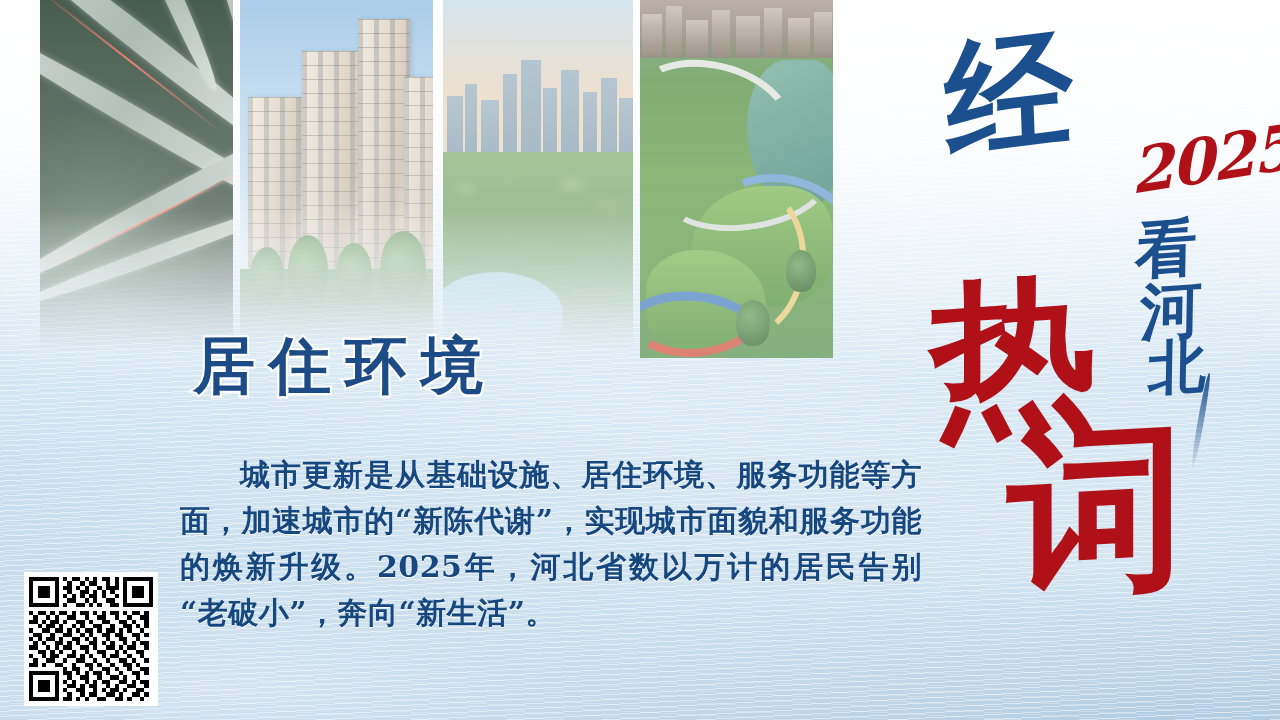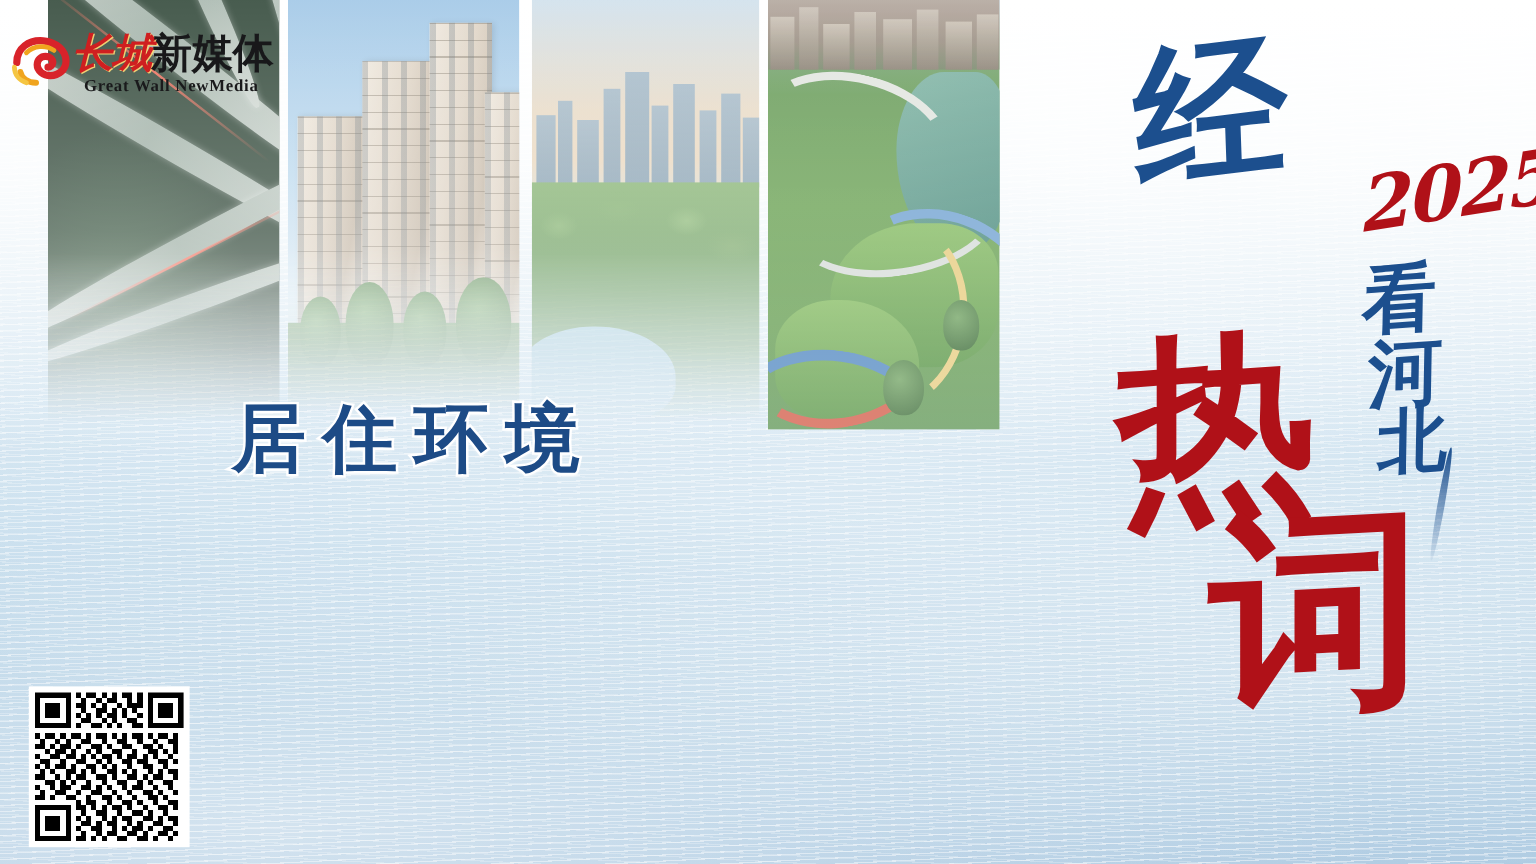--- a/index.html
+++ b/index.html
@@ -250,35 +250,24 @@
       <div class="pk-trail" style="left:60px;top:176px;width:150px;height:120px;border:8px solid #7aa8d4;border-color:#7aa8d4 transparent transparent transparent;transform:rotate(20deg);"></div>
       <div class="pk-trail" style="left:-24px;top:230px;width:150px;height:110px;border:8px solid #d4604d;border-color:transparent transparent #d4604d transparent;transform:rotate(-12deg);"></div>
       <div class="pk-trail" style="left:34px;top:180px;width:120px;height:150px;border:6px solid #e8cf86;border-color:transparent #e8cf86 transparent transparent;transform:rotate(6deg);"></div>
       <div class="pk-trail" style="left:-30px;top:292px;width:150px;height:100px;border:9px solid #5a8ec4;border-color:#5a8ec4 transparent transparent transparent;transform:rotate(8deg);"></div>
       <div class="res-tree" style="position:absolute;left:96px;top:300px;width:34px;height:46px;"></div>
       <div class="res-tree" style="position:absolute;left:146px;top:250px;width:30px;height:42px;"></div>
       <div class="veil" style="background:linear-gradient(180deg,rgba(255,255,255,.10),rgba(255,255,255,.22));"></div>
     </div>
   </div>
 
-  <div class="logo">
-    <svg class="logo-mark" viewBox="0 0 52 44">
-      <path d="M6 22C6 10 16 3 28 4c11 1 19 8 19 17 0 7-6 12-13 12-6 0-11-4-11-9 0-4 3-7 7-7 3 0 6 2 6 5 0 2-2 4-4 4" fill="none" stroke="#d8232a" stroke-width="6" stroke-linecap="round"></path>
-      <path d="M9 30c1 5 6 9 13 9" fill="none" stroke="#f0a41e" stroke-width="5" stroke-linecap="round"></path>
-      <path d="M4 26c0 6 4 11 10 13" fill="none" stroke="#f5c542" stroke-width="4" stroke-linecap="round"></path>
-      <path d="M14 14c6-6 16-7 23-2" fill="none" stroke="#f0a41e" stroke-width="4" stroke-linecap="round"></path>
-    </svg>
-    <div class="logo-cn">
-      <span class="red">长城</span><span class="blk">新媒体</span>
-    </div>
-    <div class="logo-en">Great Wall NewMedia</div>
-  </div>
 
   <div class="headline">居住环境</div>
 
+  <div class="body-copy">城市更新是从基础设施、居住环境、服务功能等方面，加速城市的“新陈代谢”，实现城市面貌和服务功能的焕新升级。2025年，河北省数以万计的居民告别“老破小”，奔向“新生活”。</div>
 
   <div class="qr">
     <svg viewBox="0 0 29 29" shape-rendering="crispEdges">
       <rect width="29" height="29" fill="#fff"></rect>
       <g fill="#000">
         <path d="M0 0h7v7H0zM1 1v5h5V1z M2 2h3v3H2z"></path>
         <path d="M22 0h7v7h-7zM23 1v5h5V1z M24 2h3v3h-3z"></path>
         <path d="M0 22h7v7H0zM1 23v5h5v-5z M2 24h3v3H2z"></path>
         <path d="M8 0h1v1H8zM10 0h2v1h-2zM13 0h1v1h-1zM15 0h1v1h-1zM17 0h2v1h-2zM20 0h1v1h-1z"></path>
         <path d="M9 1h1v1H9zM12 1h1v1h-1zM14 1h2v1h-2zM18 1h1v1h-1zM20 1h1v1h-1z"></path>

